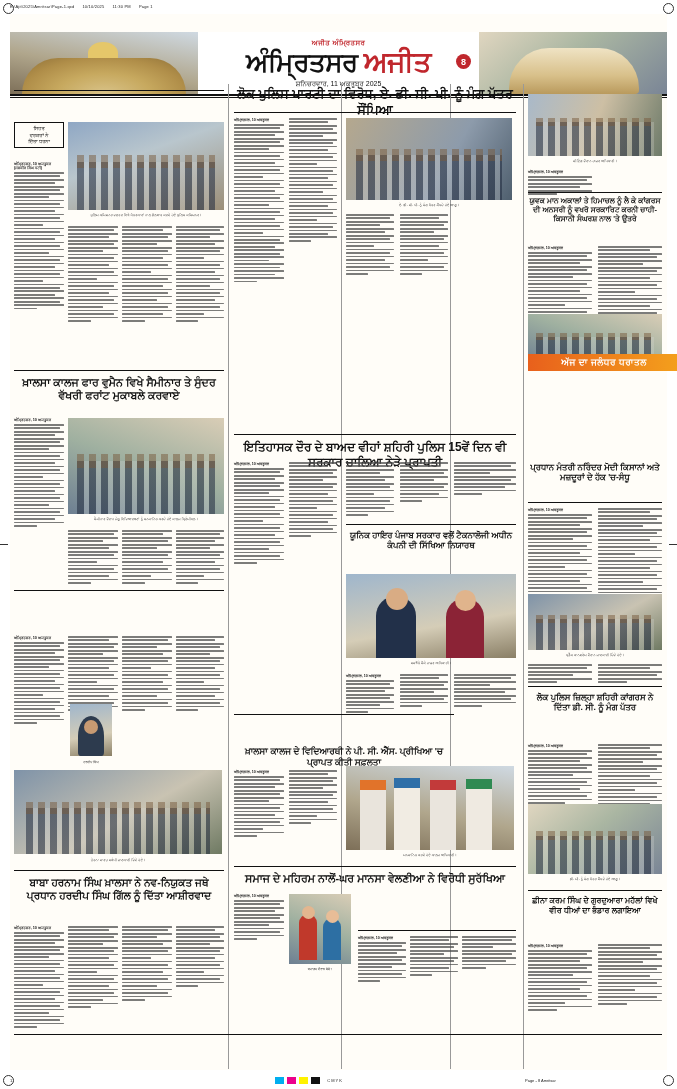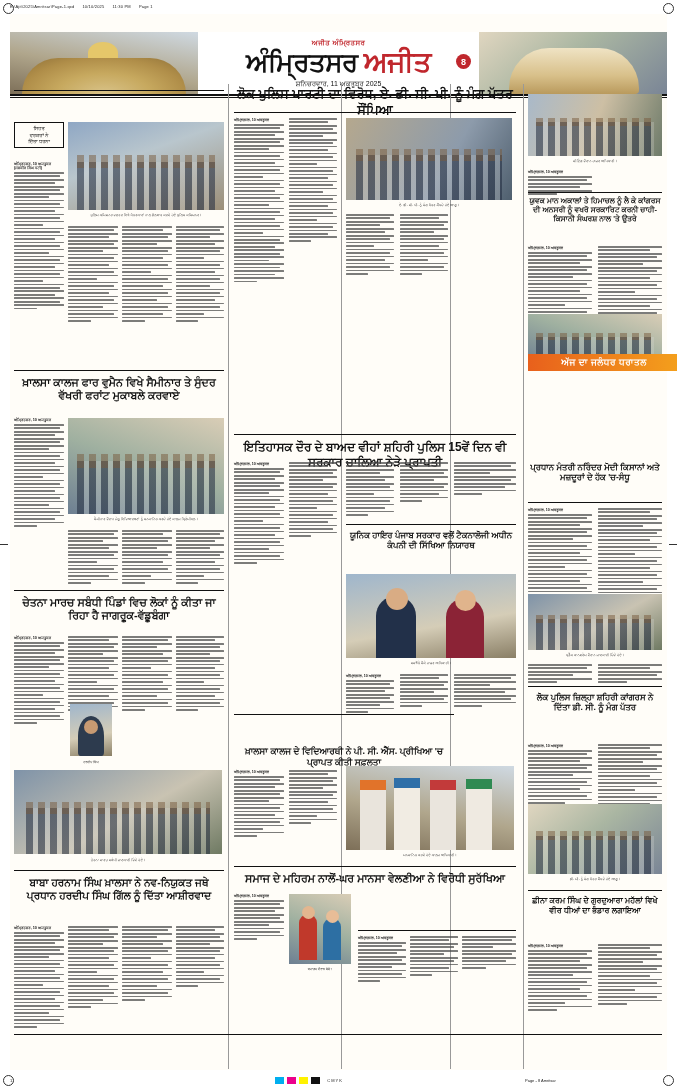--- a/index.html
+++ b/index.html
@@ -357,23 +357,20 @@
         <i class="s80"></i>
         <i class="full"></i>
         <i class="s90"></i>
       <i class="full"></i>
         <i class="s60"></i>
         <i class="full"></i>
         <i class="s45"></i>
     </div>
 
     <div class="rulefull" style="left:4px;top:576px;width:210px;"></div>
-    <div class="col" style="left:4px;top:582px;width:210px;">
-      <div class="hl" style="font-size:11px;">ਚੇਤਨਾ ਮਾਰਚ ਸਬੰਧੀ ਪਿੰਡਾਂ ਵਿਚ ਲੋਕਾਂ ਨੂੰ ਕੀਤਾ ਜਾ ਰਿਹਾ ਹੈ ਜਾਗਰੂਕ-ਵੱਡੂਬੰਗਾ</div>
-    </div>
     <div class="col tx" style="left:4px;top:622px;width:50px;">
       <div class="byline" style="font-size:3.8px;">ਅੰਮ੍ਰਿਤਸਰ, 10 ਅਕਤੂਬਰ</div>
       <i class="full"></i>
         <i class="s90"></i>
         <i class="full"></i>
         <i class="s80"></i>
         <i class="full"></i>
         <i class="s90"></i>
       <i class="full"></i>
         <i class="s70"></i>

